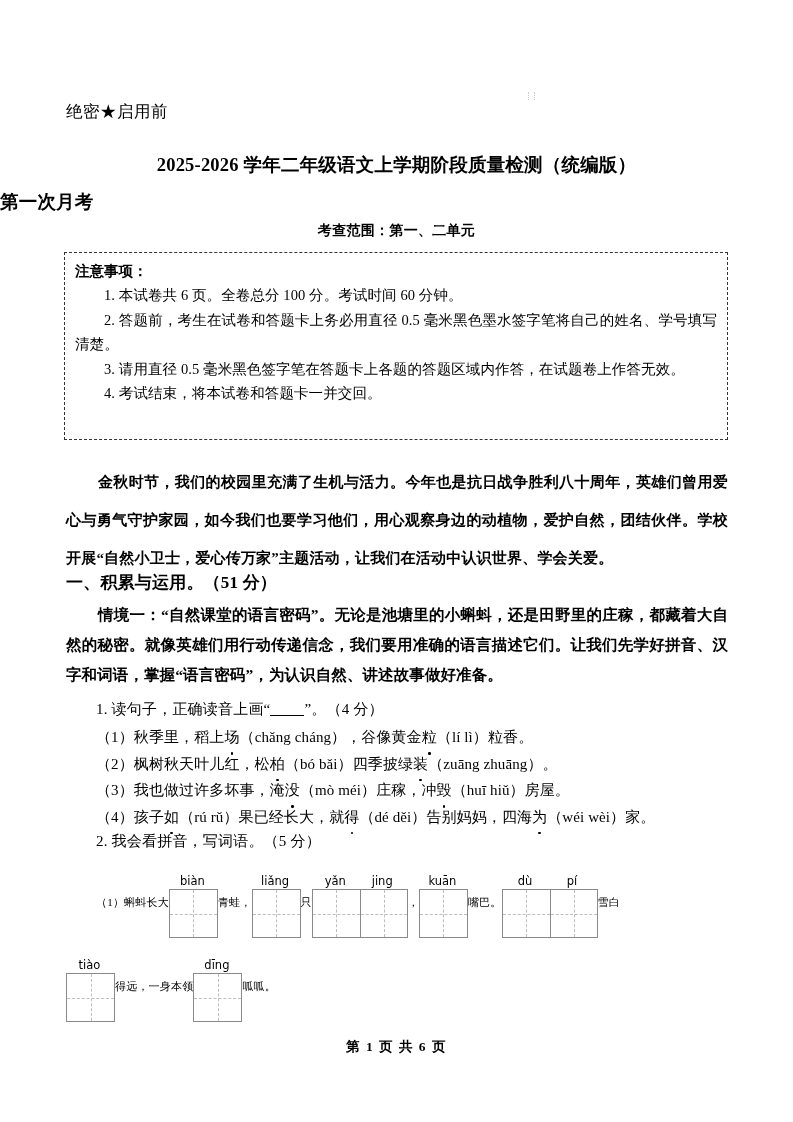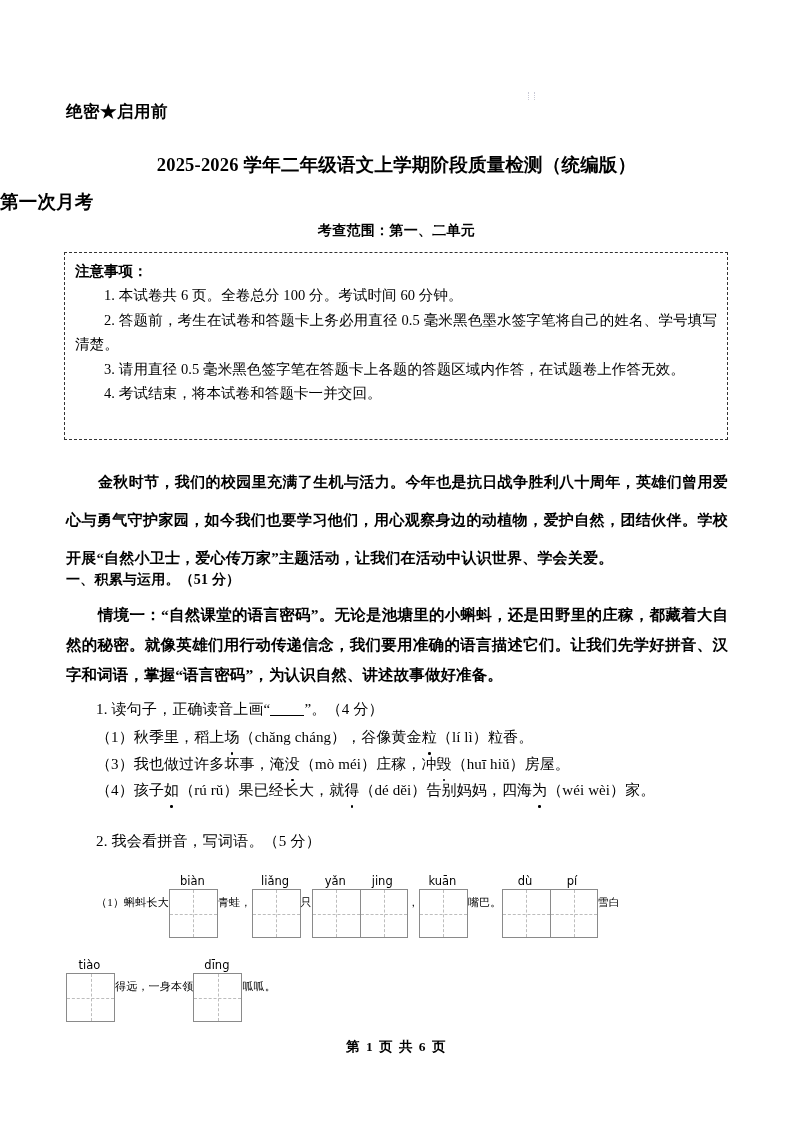--- a/index.html
+++ b/index.html
@@ -22,21 +22,21 @@
     width: 793px;
     height: 1122px;
   }
 
   
   .secret-line {
     position: absolute;
     left: 66px;
     top: 101px;
     font-size: 16.5px;
-    font-weight: bold;
+    font-weight: normal;
     letter-spacing: 0.5px;
     white-space: nowrap;
   }
   .scan-dot {
     position: absolute;
     left: 528px;
     top: 92px;
     width: 5px;
     height: 8px;
     background: transparent;
@@ -108,21 +108,21 @@
     line-height: 38px;
     text-indent: 32px;
     text-align: justify;
     letter-spacing: 0.2px;
   }
 
   .section-head {
     position: absolute;
     left: 66px;
     top: 571px;
-    font-size: 14px;
+    font-size: 17px;
     font-weight: bold;
     letter-spacing: 0.2px;
   }
 
   .situation-para {
     position: absolute;
     left: 66px;
     top: 600px;
     width: 662px;
     font-size: 15.5px;
@@ -278,20 +278,21 @@
   <div class="intro-para">金秋时节，我们的校园里充满了生机与活力。今年也是抗日战争胜利八十周年，英雄们曾用爱心与勇气守护家园，如今我们也要学习他们，用心观察身边的动植物，爱护自然，团结伙伴。学校开展“自然小卫士，爱心传万家”主题活动，让我们在活动中认识世界、学会关爱。</div>
 
   <div class="section-head">一、积累与运用。（51 分）</div>
   <div class="situation-para">情境一：“自然课堂的语言密码”。无论是池塘里的小蝌蚪，还是田野里的庄稼，都藏着大自然的秘密。就像英雄们用行动传递信念，我们要用准确的语言描述它们。让我们先学好拼音、汉字和词语，掌握“语言密码”，为认识自然、讲述故事做好准备。</div>
 
   <div class="q1-stem">
     <span>1. 读句子，正确读音上画“</span><span class="blank-rule"></span><span>”。（4 分）</span>
   </div>
   <div class="q1-list" id="q1-list">
       <div class="q1-line"><span>（1）</span><span>秋季里，稻上</span><span class="dotted-char">场</span><span>（chǎng  cháng），谷像黄金</span><span class="dotted-char">粒</span><span>（lí  lì）粒香。</span></div>
+      <div class="q1-line"><span>（2）</span><span>枫树秋天叶儿红，松</span><span class="dotted-char">柏</span><span>（bó  bǎi）四季披绿</span><span class="dotted-char">装</span><span>（zuāng  zhuāng）。</span></div>
       <div class="q1-line"><span>（3）</span><span>我也做过许多坏事，淹</span><span class="dotted-char">没</span><span>（mò  méi）庄稼，冲</span><span class="dotted-char">毁</span><span>（huī  hiǔ）房屋。</span></div>
       <div class="q1-line"><span>（4）</span><span>孩子</span><span class="dotted-char">如</span><span>（rú  rǔ）果已经长大，就</span><span class="dotted-char">得</span><span>（dé  děi）告别妈妈，四海</span><span class="dotted-char">为</span><span>（wéi  wèi）家。</span></div>
     </div>
 
   <div class="q2-stem">2. 我会看拼音，写词语。（5 分）</div>
   <div class="tzg-row row1" id="q2-row1">
       <div class="tzg-text">（1）蝌蚪长大</div>
       <div class="tzg-group">
         <div class="tzg-pylabels">
           <span>biàn</span>

